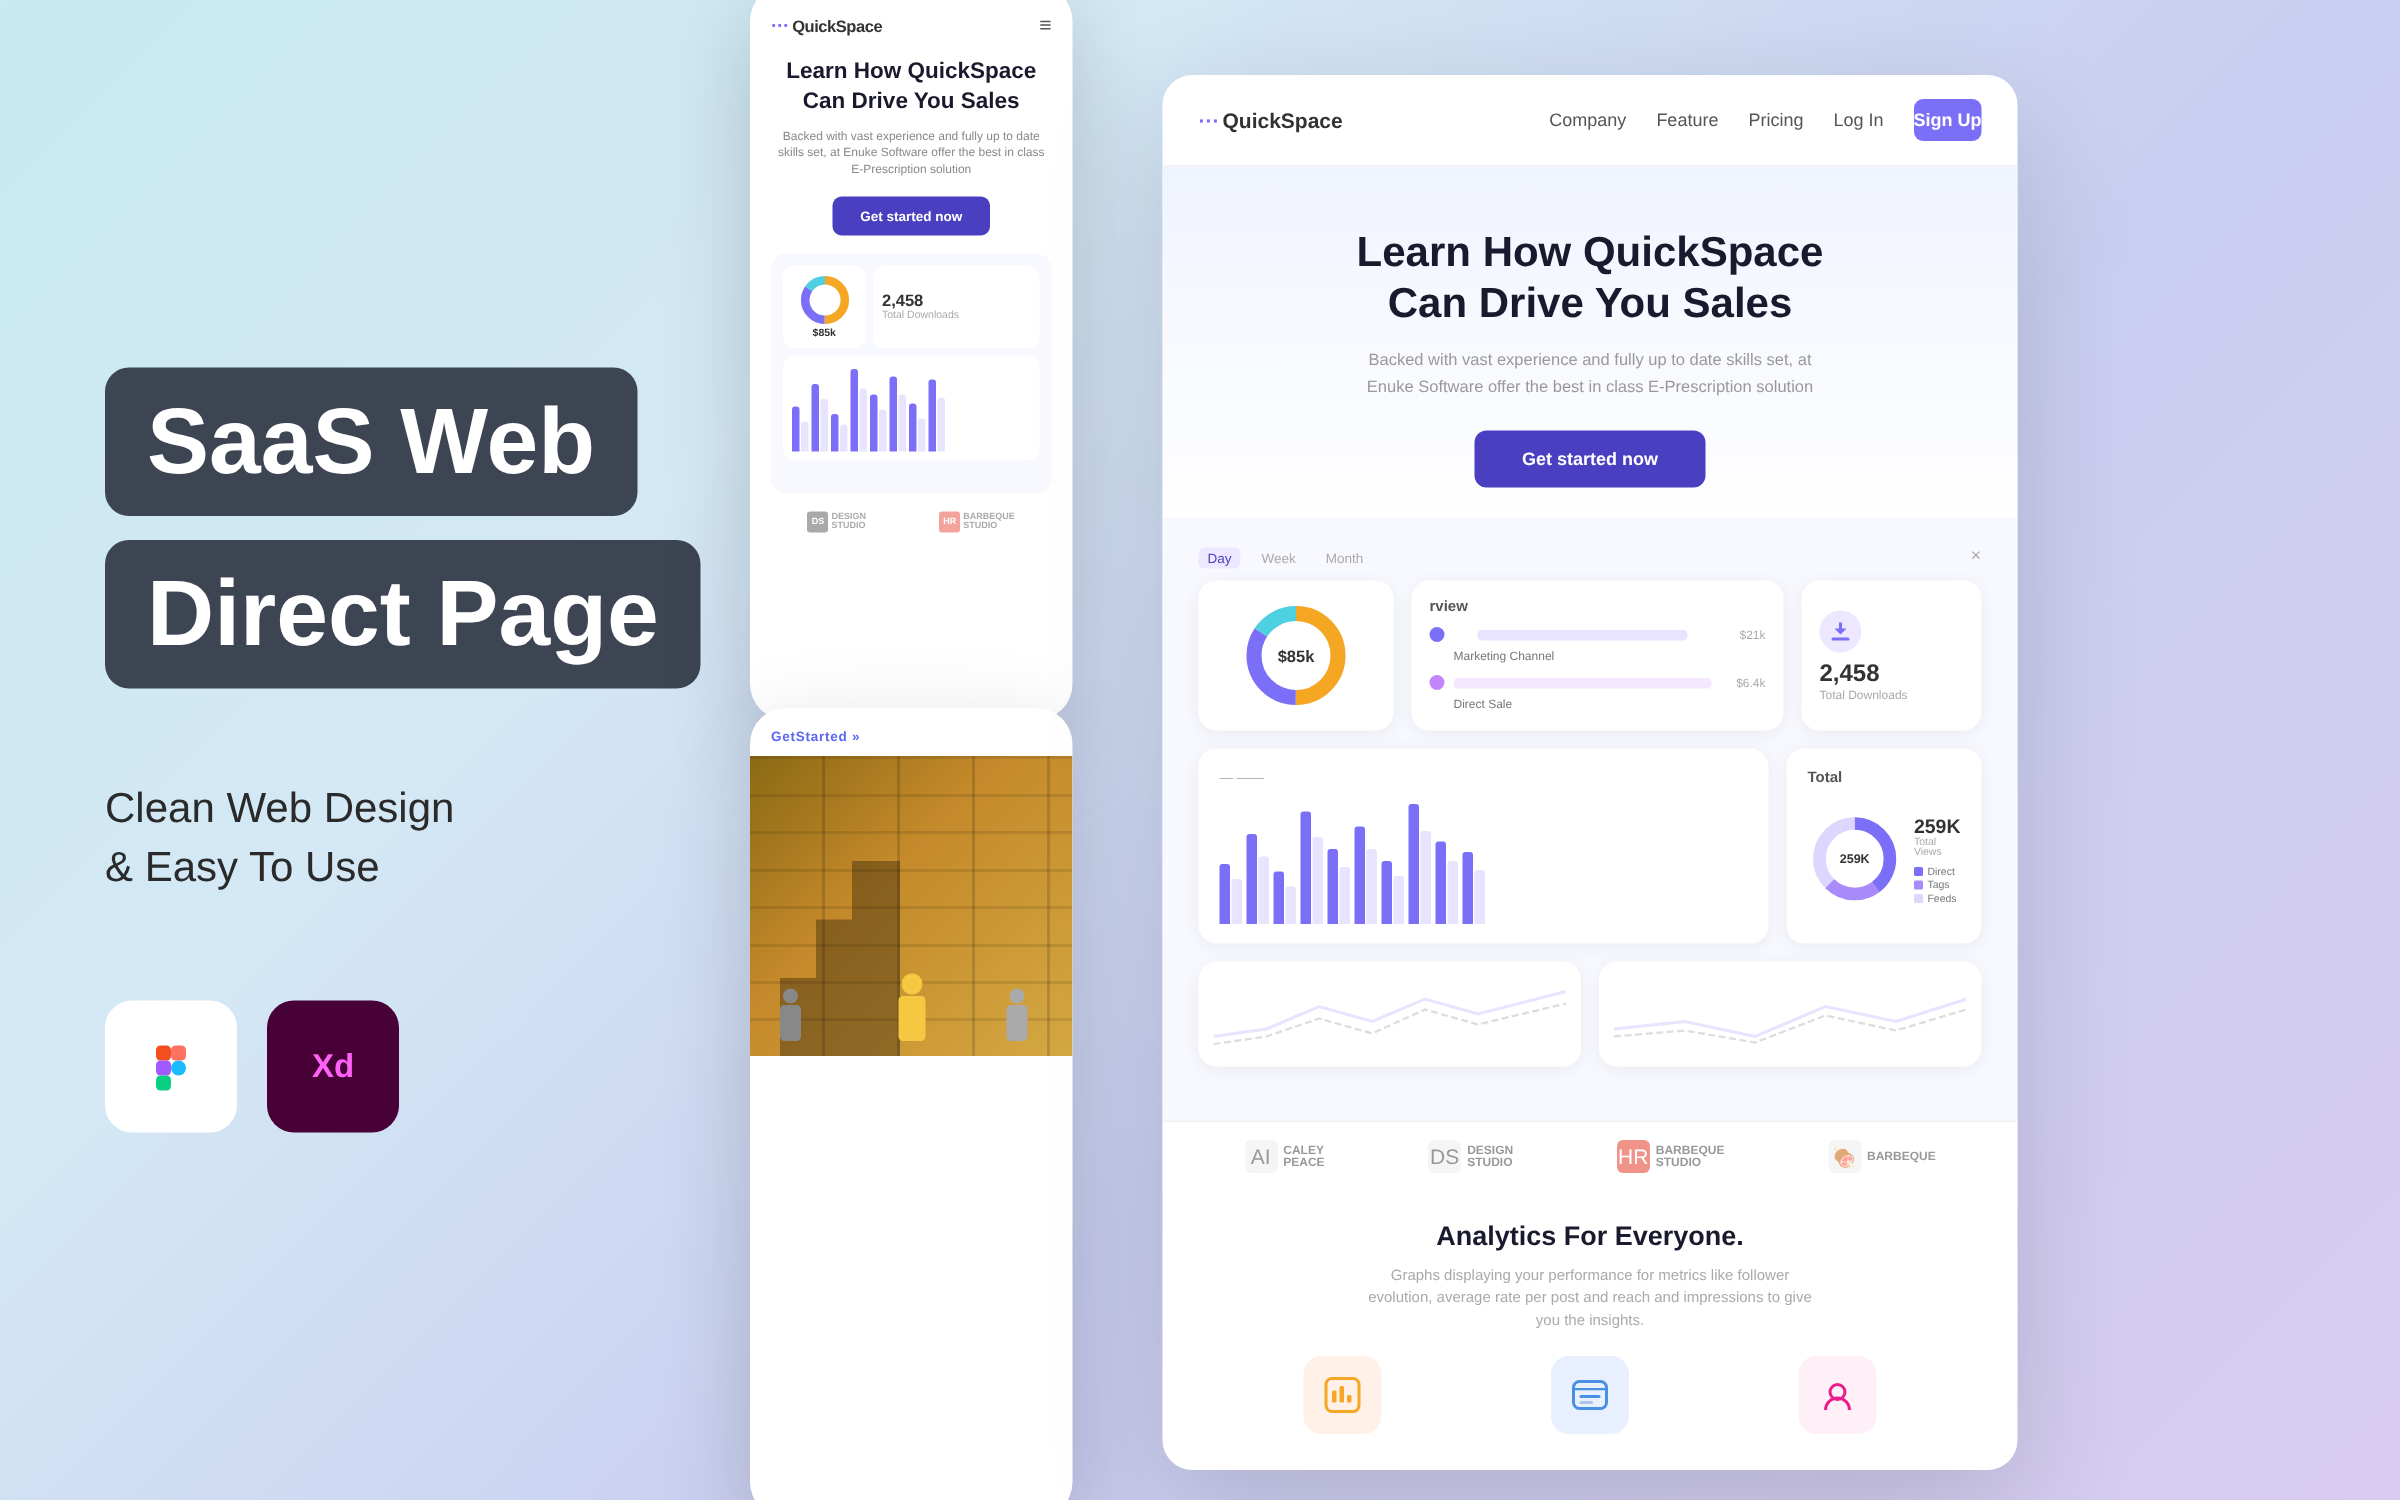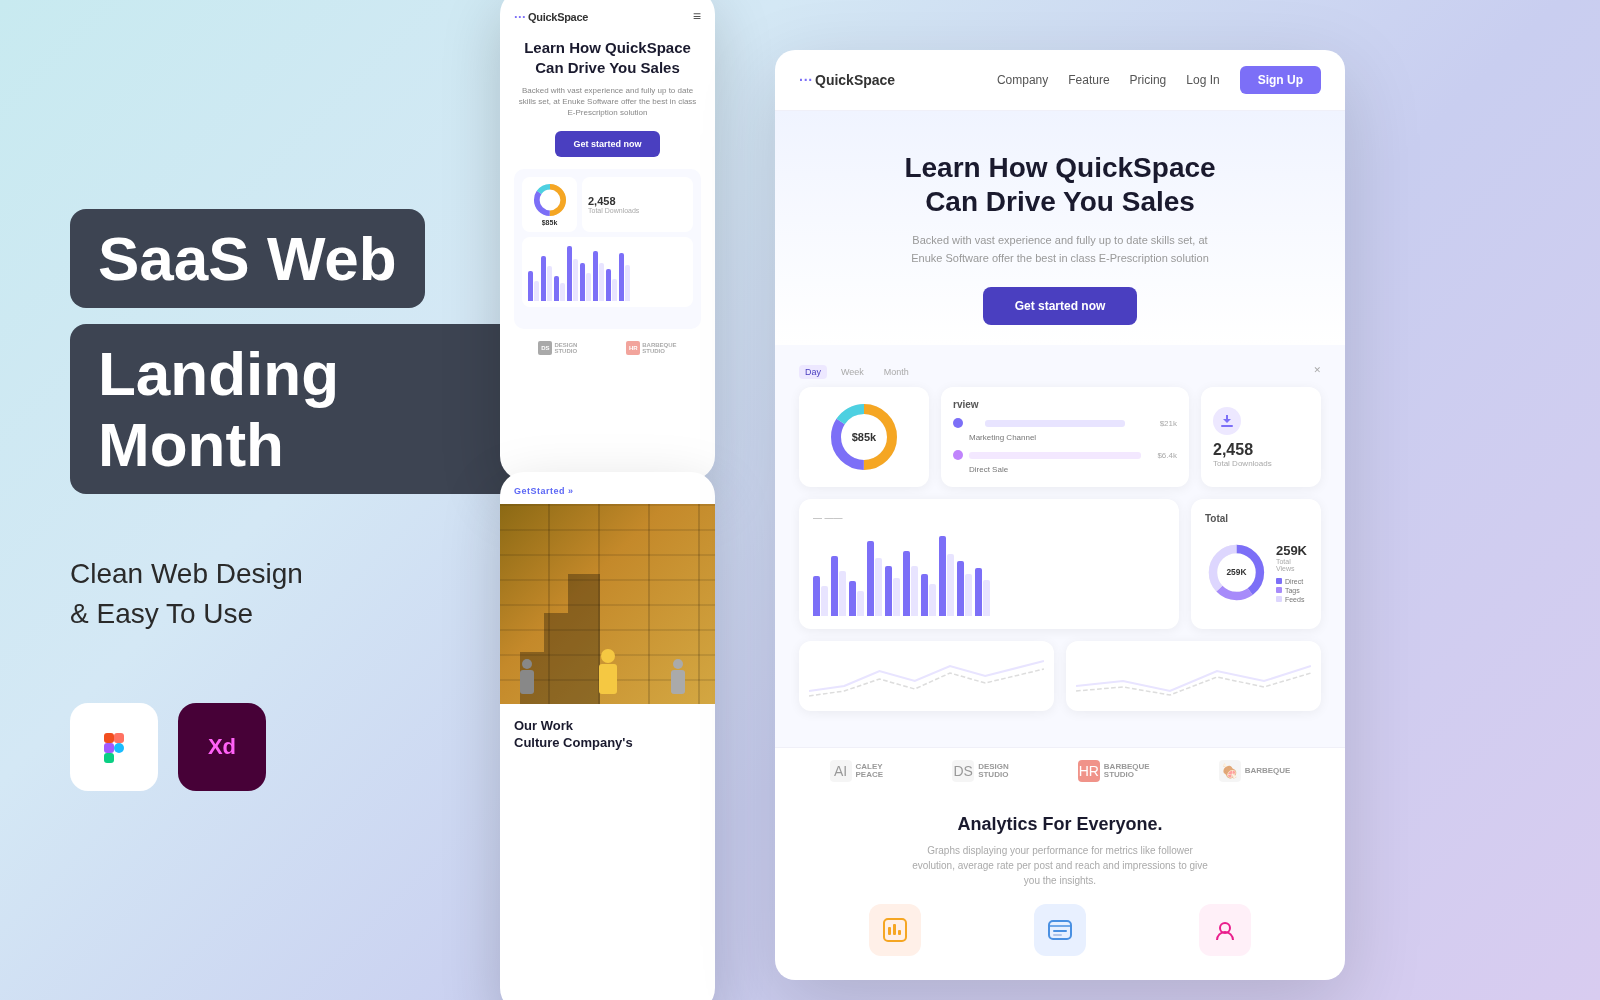--- a/index.html
+++ b/index.html
@@ -262,21 +262,21 @@
     .nav-link {
       font-size: 12px;
       color: #555;
       cursor: pointer;
       font-weight: 500;
     }
 
     .nav-signup {
       background: #7c6ff7;
       color: white;
-      padding: 7px 18px;
+      padding: 7px 0;
       border-radius: 6px;
       font-size: 12px;
       font-weight: 600;
       cursor: pointer;
     }
 
     .desktop-hero {
       padding: 40px 30px 20px;
       text-align: center;
       background: linear-gradient(180deg, #f0f4ff 0%, #ffffff 100%);
@@ -578,21 +578,21 @@
       background: #ede8ff;
     }
   </style>
 </head>
 <body>
 
 <div class="left-section">
   <div class="title-block">
     <div class="title-saas">SaaS Web</div>
     <br>
-    <div class="title-landing">Landing Month</div>
+    <div class="title-landing">Direct Page</div>
   </div>
   <div class="subtitle">
     <span>Clean Web Design</span><br>
     <span>&amp; Easy To Use</span>
   </div>
   <div class="tool-icons">
     <div class="tool-icon figma-icon">
       <svg width="38" height="38" viewBox="0 0 38 38">
         <rect x="9" y="5" width="10" height="10" rx="3" fill="#f24e1e"></rect>
         <rect x="19" y="5" width="10" height="10" rx="3" fill="#ff7262"></rect>
@@ -696,26 +696,20 @@
       </div>
 
       <div style="position:absolute;bottom:10px;right:30px;display:flex;flex-direction:column;align-items:center;">
         <div style="width:10px;height:10px;background:#aaa;border-radius:50%;"></div>
         <div style="width:14px;height:24px;background:#aaa;border-radius:3px;margin-top:1px;"></div>
       </div>
       <div style="position:absolute;bottom:10px;left:20px;display:flex;flex-direction:column;align-items:center;">
         <div style="width:10px;height:10px;background:#888;border-radius:50%;"></div>
         <div style="width:14px;height:24px;background:#888;border-radius:3px;margin-top:1px;"></div>
       </div>
-    </div>
-  </div>
-  <div class="mobile2-text">
-    <div class="mobile2-title">
-      <span>Our Work</span><br>
-      <span>Culture Company's</span>
     </div>
   </div>
 </div>
 
 <div class="desktop-preview">
 
   <div class="desktop-nav">
     <span class="desktop-logo">QuickSpace</span>
     <span class="nav-link">Company</span>
     <span class="nav-link">Feature</span>

